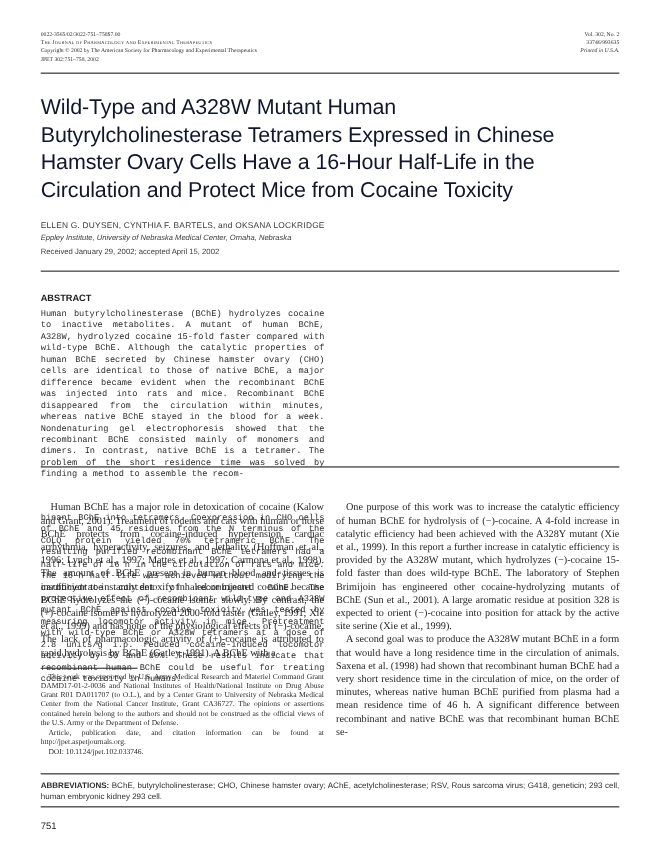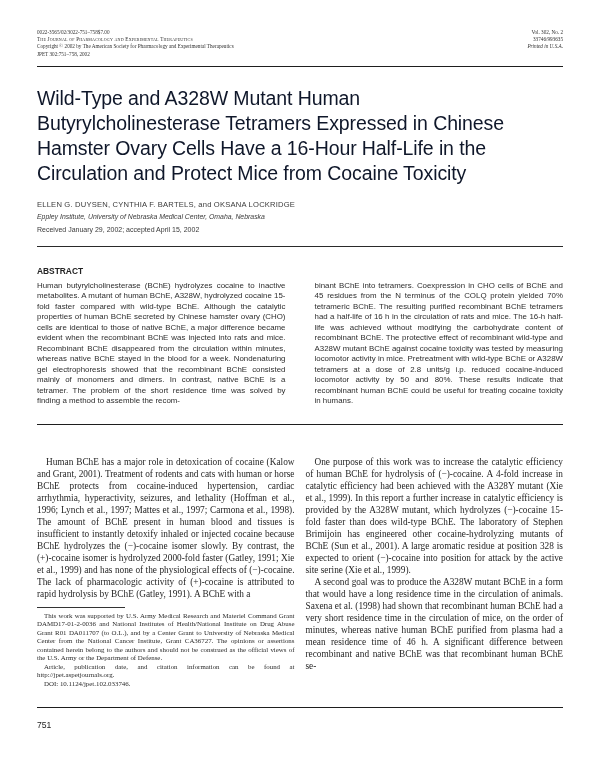--- a/index.html
+++ b/index.html
@@ -29,22 +29,22 @@
     font-size:6.9px; font-style:italic; color:#3a3a3a; }
   .received { top:226px; left:37px; font-family:"Liberation Sans", sans-serif;
     font-size:7px; color:#3a3a3a; }
 
   .rule-thin1 { top:246px; left:37px; right:37px; border-top:1px solid #2a2a2a; }
 
   
   .abstract-heading { top:266px; left:37px; font-family:"Liberation Sans", sans-serif;
     font-size:8.4px; font-weight:bold; color:#222; }
   .abstract { top:281px; left:37px; right:37px; display:flex; gap:29px;
-    font-family:Liberation Sans, sans-serif; font-size:7.9px; line-height:10.45px;
-    text-align:justify; color:#2d2d2d; }
+    font-family:Liberation Mono, monospace; font-size:7.9px; line-height:10.45px;
+    text-align:justify; color:#2d2d2d;flex-direction:column; }
   .abstract .col { width:258px; }
 
   .rule-mid { top:424px; left:37px; right:37px; border-top:1.2px solid #1e1e1e; }
 
   
   .bodytext { top:456px; left:37px; right:37px; display:flex; gap:11px;
     font-size:9.3px; line-height:12px; text-align:justify; color:#1f1f1f;justify-content:center; }
   .bodytext .col { width:258px; }
   .bodytext p { margin:0; }
   .bodytext p.indent { text-indent:9px; }
@@ -107,15 +107,18 @@
       <p>DOI: 10.1124/jpet.102.033746.</p>
     </div>
   </div>
   <div class="col">
     <p class="indent">One purpose of this work was to increase the catalytic efficiency of human BChE for hydrolysis of (−)-cocaine. A 4-fold increase in catalytic efficiency had been achieved with the A328Y mutant (Xie et al., 1999). In this report a further increase in catalytic efficiency is provided by the A328W mutant, which hydrolyzes (−)-cocaine 15-fold faster than does wild-type BChE. The laboratory of Stephen Brimijoin has engineered other cocaine-hydrolyzing mutants of BChE (Sun et al., 2001). A large aromatic residue at position 328 is expected to orient (−)-cocaine into position for attack by the active site serine (Xie et al., 1999).</p>
     <p class="indent">A second goal was to produce the A328W mutant BChE in a form that would have a long residence time in the circulation of animals. Saxena et al. (1998) had shown that recombinant human BChE had a very short residence time in the circulation of mice, on the order of minutes, whereas native human BChE purified from plasma had a mean residence time of 46 h. A significant difference between recombinant and native BChE was that recombinant human BChE se-</p>
   </div>
 </div>
 
 <div class="abs footer">
+  <div class="abbr">
+    <span class="lbl">ABBREVIATIONS:</span><span> BChE, butyrylcholinesterase; CHO, Chinese hamster ovary; AChE, acetylcholinesterase; RSV, Rous sarcoma virus; G418, geneticin; 293 cell, human embryonic kidney 293 cell.</span>
+  </div>
   <div class="bottom-rule"></div>
   <div class="page-num">751</div>
 </div>
 
 </body></html>

